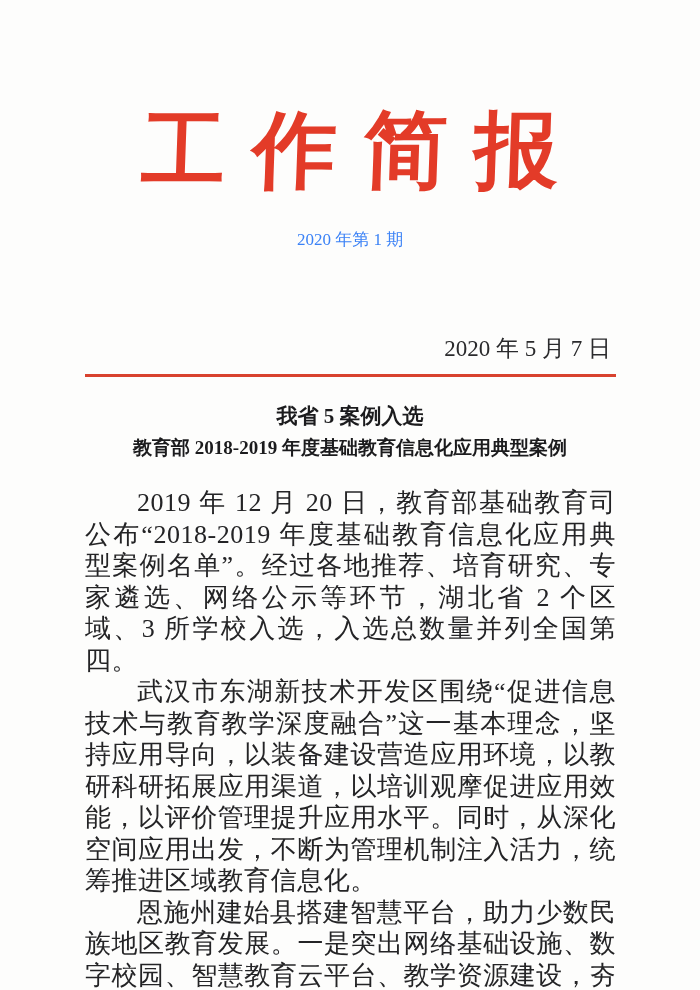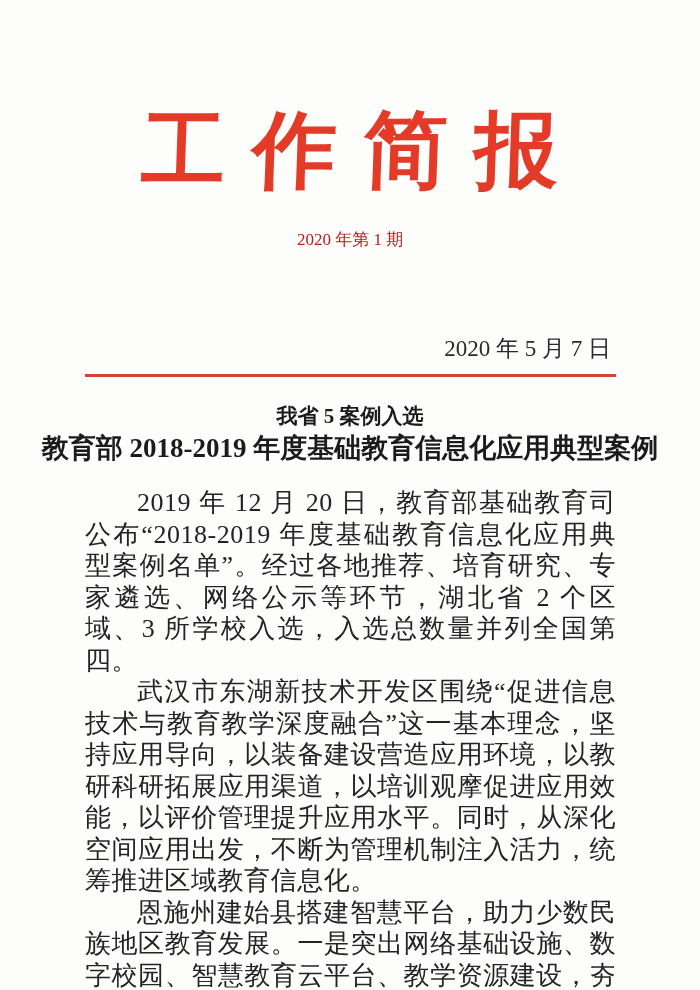--- a/index.html
+++ b/index.html
@@ -34,21 +34,21 @@
     white-space: nowrap;
   }
   .issue-line {
     position: absolute;
     top: 228px;
     left: 0;
     width: 100%;
     text-align: center;
     font-size: 17px;
     line-height: 24px;
-    color: #b91c1c;
+    color: #3b82f6;
   }
   .issue-total-line {
     position: absolute;
     top: 257px;
     left: 0;
     width: 100%;
     text-align: center;
     font-size: 17px;
     line-height: 24px;
     color: #2a2a2c;
@@ -112,21 +112,21 @@
     font-weight: bold;
     color: #1b1b1d;
     white-space: nowrap;
   }
   .article-title-2 {
     position: absolute;
     top: 434px;
     left: 0;
     width: 100%;
     text-align: center;
-    font-size: 27px;
+    font-size: 19px;
     line-height: 28px;
     font-weight: bold;
     color: #1b1b1d;
     white-space: nowrap;
   }
 
   
   .article-body {
     position: absolute;
     top: 487px;

